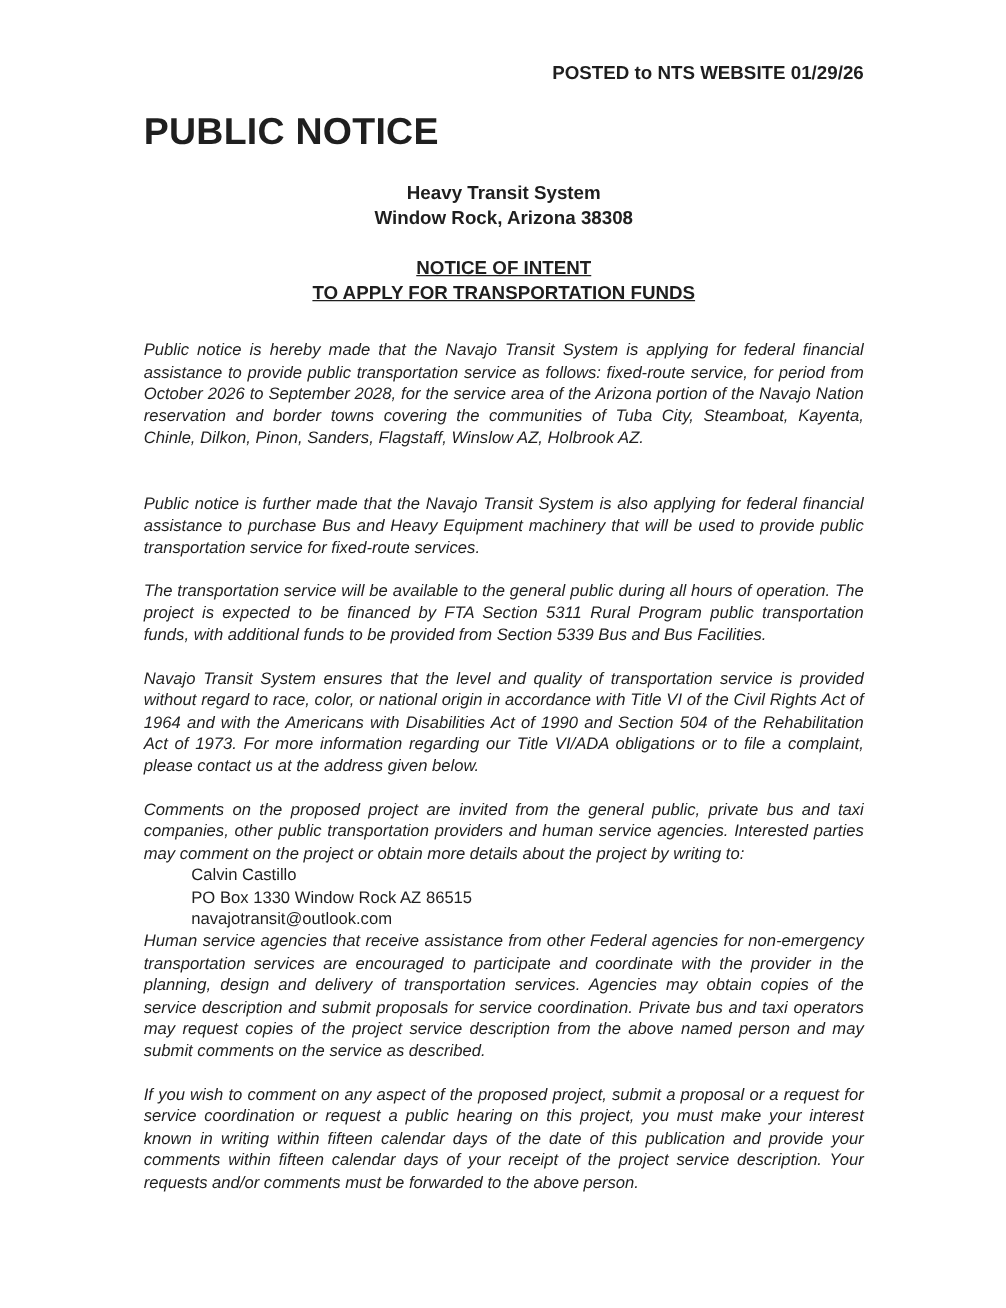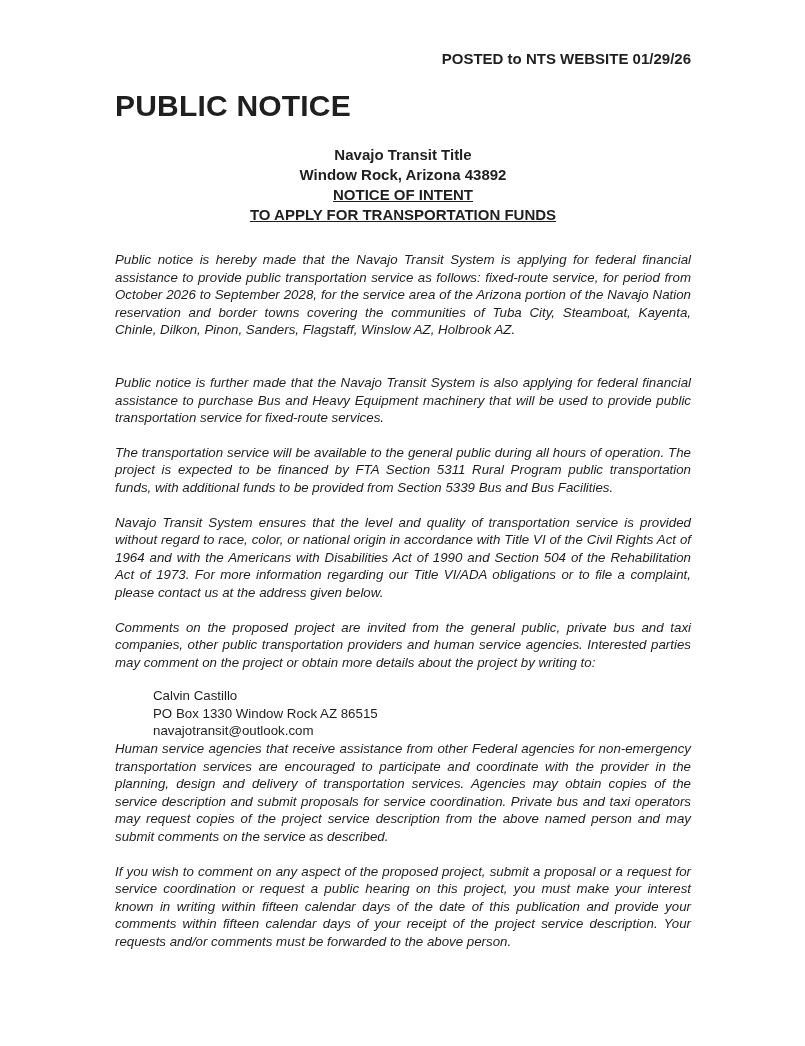--- a/index.html
+++ b/index.html
@@ -37,20 +37,21 @@
     letter-spacing: 0.2px;
   }
   .address-block {
     margin-top: 22px;
     text-align: center;
     font-weight: bold;
     font-size: 15px;
     line-height: 20px;
   }
   .intent-block {
+    margin-top: 20px;
     text-align: center;
     font-weight: bold;
     font-size: 15px;
     line-height: 20px;
   }
   .intent-block .intent-line {
     text-decoration: underline;
   }
   .body-text p {
     margin: 17px 0 0 0;
@@ -59,40 +60,40 @@
     text-align: justify;
     font-style: italic;
   }
   .body-text p.first-para {
     margin-top: 26px;
   }
   .body-text p.double-gap {
     margin-top: 35px;
   }
   .contact-block {
-    margin: 16px 0 0 38px;
+    margin: 0 0 0 38px;
     font-size: 13.3px;
     line-height: 17.6px;
   }
   .body-text p.no-gap {
     margin-top: 0;
   }
 </style>
 </head>
 <body>
 
 <div class="page">
 
   <div class="posted-line">POSTED to NTS WEBSITE 01/29/26</div>
 
   <h1 class="doc-title">PUBLIC NOTICE</h1>
 
   <div class="address-block">
-    <div>Navajo Transit Title</div>
-    <div>Window Rock, Arizona 43892</div>
+    <div>Heavy Transit System</div>
+    <div>Window Rock, Arizona 38308</div>
   </div>
 
   <div class="intent-block">
     <div class="intent-line">NOTICE OF INTENT</div>
     <div class="intent-line">TO APPLY FOR TRANSPORTATION FUNDS</div>
   </div>
 
   <div class="body-text">
 
     <p class="first-para">Public notice is hereby made that the Navajo Transit System is applying for federal financial assistance to provide public transportation service as follows: fixed-route service, for period from October 2026 to September 2028, for the service area of the Arizona portion of the Navajo Nation reservation and border towns covering the communities of Tuba City, Steamboat, Kayenta, Chinle, Dilkon, Pinon, Sanders, Flagstaff, Winslow AZ, Holbrook AZ.</p>

